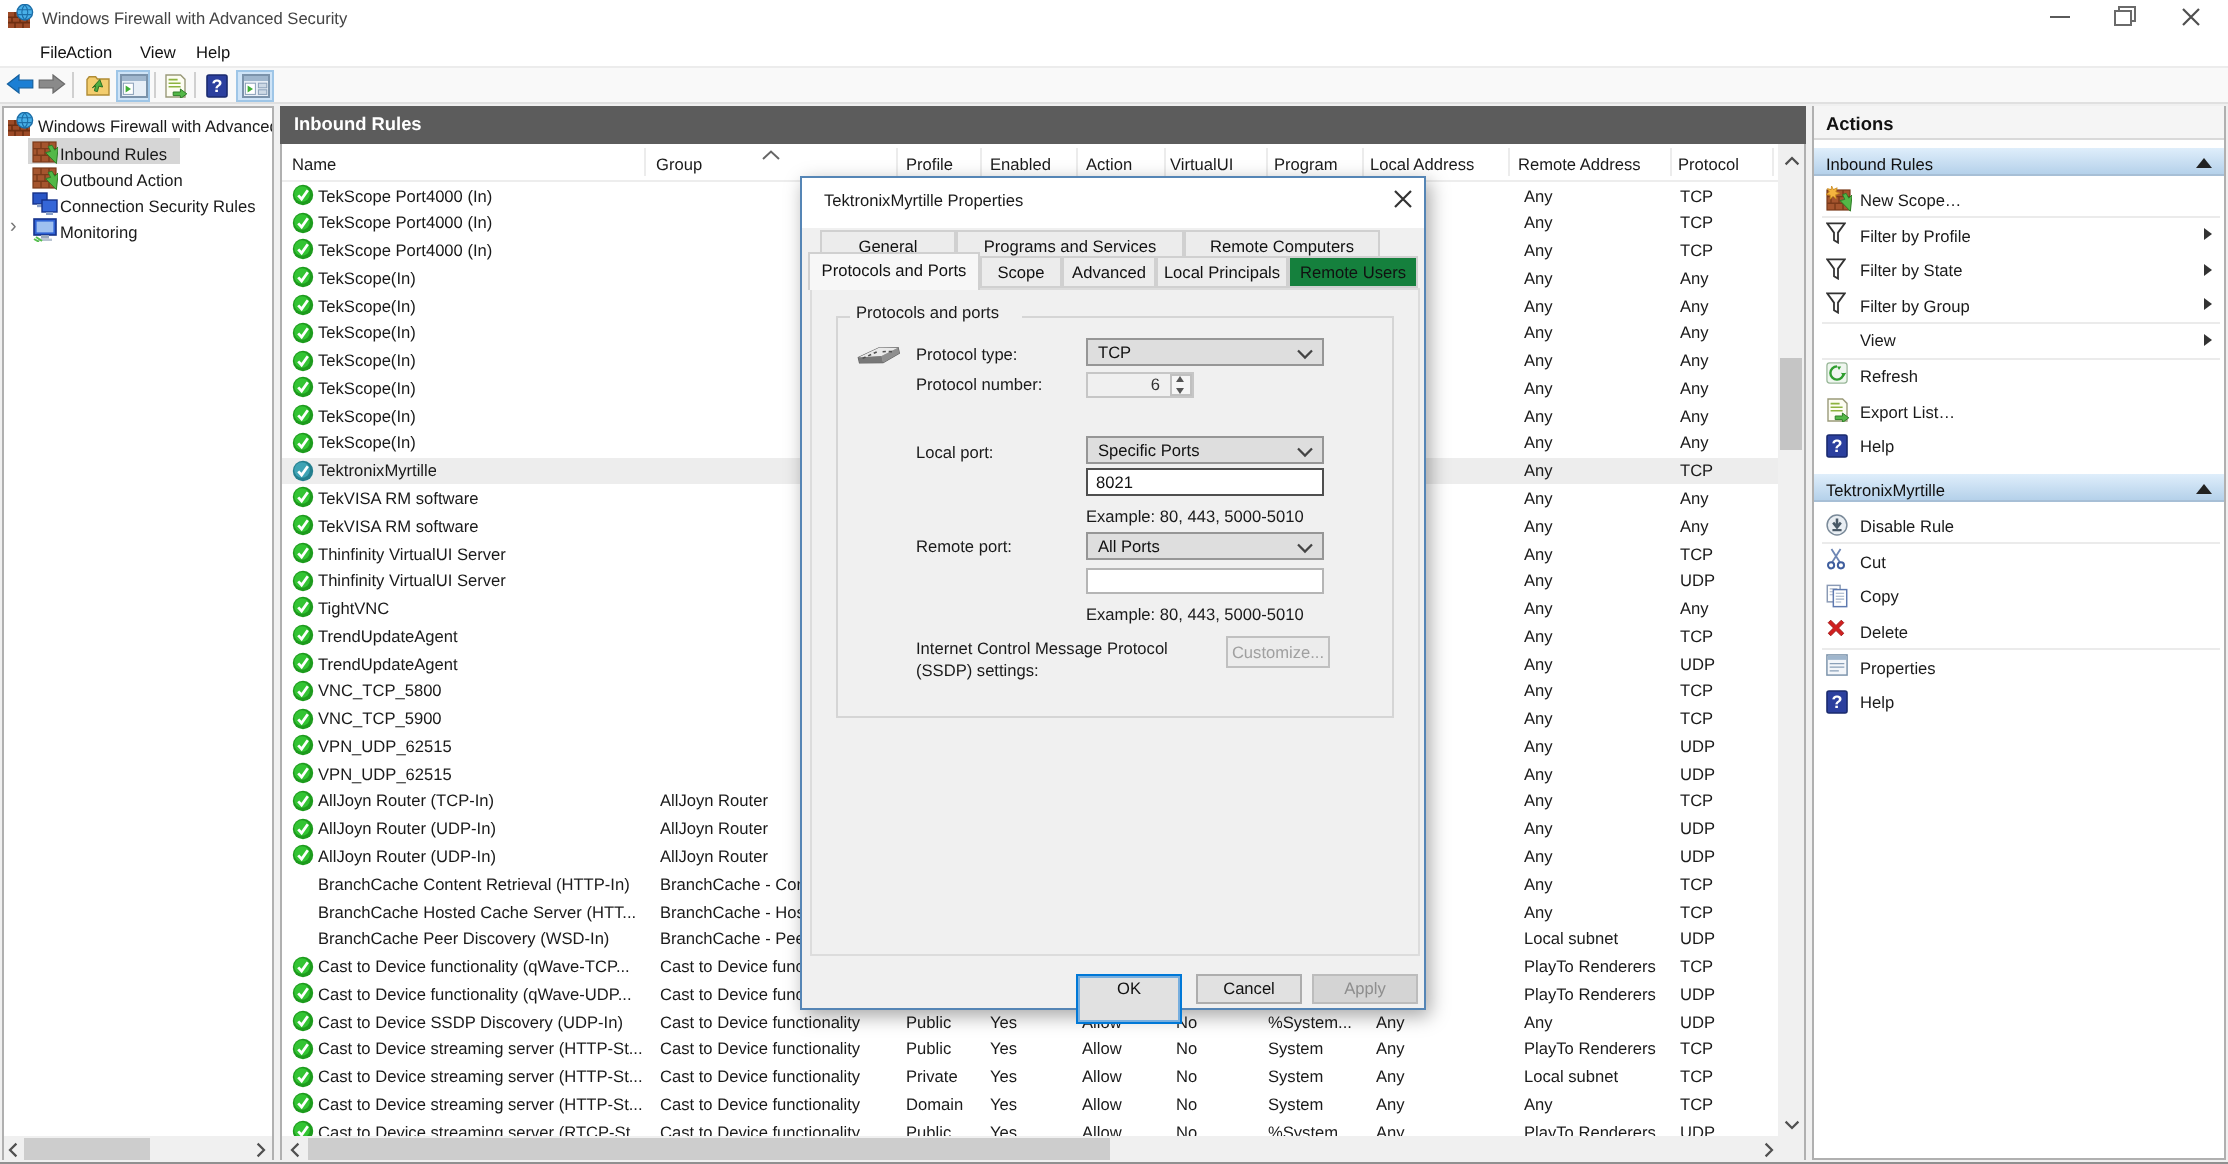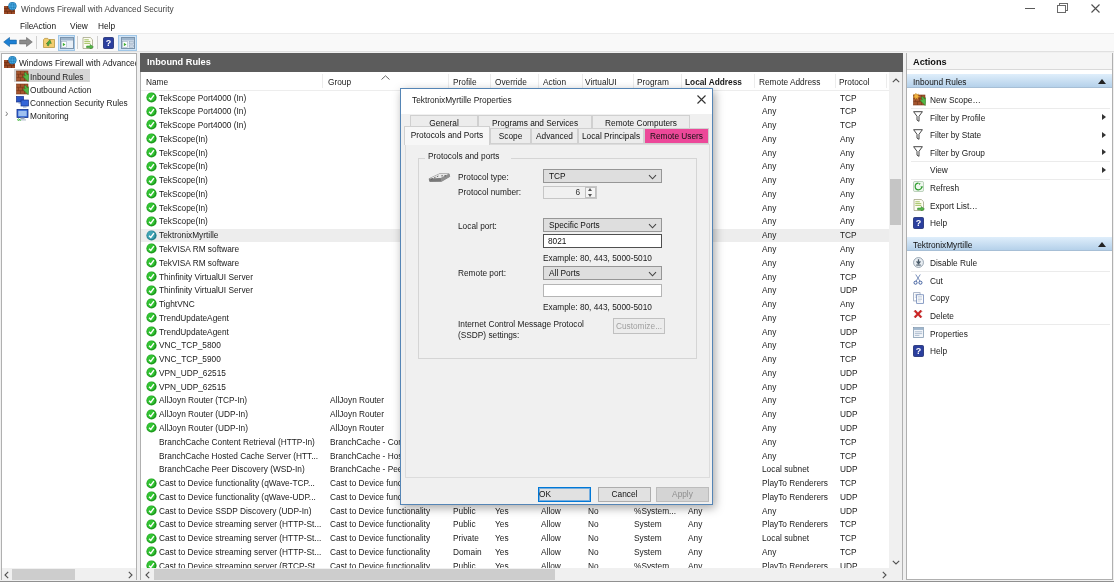--- a/index.html
+++ b/index.html
@@ -115,25 +115,25 @@
 <div class="" style="left:12px;top:568.5px;width:63px;height:11px;background:#cdcdcd"></div>
 <span class="i" style="left:128px;top:571px;"><svg width="5" height="8" viewBox="0 0 5 8">
       <path d="M0.8 0.8 L4 4 L0.8 7.2" stroke="#505050" stroke-width="1.1" fill="none"></path>
     </svg></span>
 <div class="" style="left:140px;top:53px;width:763px;height:527px;background:#fff;border:1px solid #b0b0b0"></div>
 <div class="" style="left:140px;top:53px;width:763px;height:19px;background:#5c5c5c"></div>
 <span class="t" style="left:147px;top:57px;color:#fff;font-weight:bold;font-size:9.2px">Inbound Rules</span>
 <span class="t" style="left:146px;top:77px;">Name</span>
 <span class="t" style="left:328px;top:77px;">Group</span>
 <span class="t" style="left:453px;top:77px;">Profile</span>
-<span class="t" style="left:495px;top:77px;">Override</span>
+<span class="t" style="left:495px;top:77px;">Enabled</span>
 <span class="t" style="left:543px;top:77px;">Action</span>
 <span class="t" style="left:585px;top:77px;">VirtualUI</span>
 <span class="t" style="left:637px;top:77px;">Program</span>
-<span class="t" style="left:685px;top:77px;font-weight:bold;">Local Address</span>
+<span class="t" style="left:685px;top:77px;">Local Address</span>
 <span class="t" style="left:759px;top:77px;">Remote Address</span>
 <span class="t" style="left:839px;top:77px;">Protocol</span>
 <span class="i" style="left:381px;top:75px"><svg width="9" height="5" viewBox="0 0 9 5">
       <path d="M0.5 4.5 L4.5 0.8 L8.5 4.5" stroke="#666" stroke-width="1" fill="none"></path>
     </svg></span>
 <div class="" style="left:322px;top:74px;width:1px;height:14px;background:#ececec"></div>
 <div class="" style="left:448px;top:74px;width:1px;height:14px;background:#ececec"></div>
 <div class="" style="left:490px;top:74px;width:1px;height:14px;background:#ececec"></div>
 <div class="" style="left:538px;top:74px;width:1px;height:14px;background:#ececec"></div>
 <div class="" style="left:582px;top:74px;width:1px;height:14px;background:#ececec"></div>
@@ -815,21 +815,21 @@
     <span class="t" style="left:11px;top:6px;">TektronixMyrtille Properties</span>
     <span class="i" style="left:296px;top:6px"><svg width="9" height="9" viewBox="0 0 9 9">
         <path d="M0.5 0.5 L8.5 8.5 M8.5 0.5 L0.5 8.5" stroke="#333" stroke-width="1.1"></path>
       </svg></span>
     <div style="position:absolute;left:9px;top:26px;width:68px;height:15px;background:#ececec;border:1px solid #d0d0d0;text-align:center;line-height:14px;font-size:8.3px">General</div>
     <div style="position:absolute;left:77px;top:26px;width:114px;height:15px;background:#ececec;border:1px solid #d0d0d0;text-align:center;line-height:14px;font-size:8.3px">Programs and Services</div>
     <div style="position:absolute;left:191px;top:26px;width:98px;height:15px;background:#ececec;border:1px solid #d0d0d0;text-align:center;line-height:14px;font-size:8.3px">Remote Computers</div>
     <div style="position:absolute;left:89px;top:39px;width:41px;height:16px;background:#ececec;border:1px solid #d0d0d0;text-align:center;line-height:15px;font-size:8.3px">Scope</div>
     <div style="position:absolute;left:130px;top:39px;width:47px;height:16px;background:#ececec;border:1px solid #d0d0d0;text-align:center;line-height:15px;font-size:8.3px">Advanced</div>
     <div style="position:absolute;left:177px;top:39px;width:66px;height:16px;background:#ececec;border:1px solid #d0d0d0;text-align:center;line-height:15px;font-size:8.3px">Local Principals</div>
-    <div style="position:absolute;left:243px;top:39px;width:65px;height:16px;background:#ec4899;border:1px solid #d0d0d0;text-align:center;line-height:15px;font-size:8.3px">Remote Users</div>
+    <div style="position:absolute;left:243px;top:39px;width:65px;height:16px;background:#15803d;border:1px solid #d0d0d0;text-align:center;line-height:15px;font-size:8.3px">Remote Users</div>
     <div style="position:absolute;left:3px;top:37px;width:86px;height:19px;background:#f7f7f7;border:1px solid #d0d0d0;border-bottom:none;text-align:center;line-height:17px;font-size:8.3px;z-index:3">Protocols and Ports</div>
     <div style="position:absolute;left:4px;top:55px;width:305px;height:334px;background:#f0f0f0;border:1px solid #dcdcdc;z-index:2"></div>
     <div style="position:absolute;left:17px;top:69px;width:279px;height:201px;border:1px solid #d5d5d5;z-index:4"></div>
     <div style="position:absolute;left:24px;top:62px;width:86px;height:9px;background:#f0f0f0;z-index:5"></div>
     <span class="t" style="left:27px;top:61.5px;z-index:6">Protocols and ports</span>
     <span class="i" style="left:25px;top:80px;z-index:6"><svg width="27" height="17" viewBox="0 0 27 17">
         <g transform="rotate(-13 13 8)">
           <path d="M3 7.5 L14.5 5 L23.5 7.2 L23.5 10 L14.5 12.8 L3 10.2 Z" fill="#b5b5b5" stroke="#5f5f5f" stroke-width="0.6"></path>
           <path d="M3 7.5 L14.5 5 L23.5 7.2 L14.5 9.4 Z" fill="#e9e9e9"></path>
           <path d="M3 7.5 L3 10.2 L14.5 12.8 L14.5 9.4 Z" fill="#787878"></path>
@@ -855,15 +855,15 @@
     <span class="t" style="left:142px;top:164px;z-index:6">Example: 80, 443, 5000-5010</span>
     <span class="t" style="left:57px;top:179px;z-index:6">Remote port:</span>
     <div style="position:absolute;left:142px;top:177px;width:119px;height:14px;background:#dedede;border:1px solid #969696;font-size:8.3px;line-height:12px;padding-left:5px;z-index:6">All Ports<span style="position:absolute;right:4px;top:3.5px;line-height:0"><svg width="9" height="6" viewBox="0 0 9 6">
           <path d="M1 1.2 L4.5 4.8 L8 1.2" stroke="#444" stroke-width="1.1" fill="none"></path>
         </svg></span></div>
     <div style="position:absolute;left:142px;top:195px;width:119px;height:13px;background:#fff;border:1px solid #b5b5b5;z-index:6"></div>
     <span class="t" style="left:142px;top:213px;z-index:6">Example: 80, 443, 5000-5010</span>
     <span class="t" style="left:57px;top:230px;z-index:6">Internet Control Message Protocol</span>
     <span class="t" style="left:57px;top:241px;z-index:6">(SSDP) settings:</span>
     <div style="position:absolute;left:212px;top:229px;width:52px;height:16px;background:#ececec;border:1px solid #c0c0c0;color:#a0a0a0;text-align:center;line-height:14px;font-size:8.3px;z-index:6">Customize...</div>
-    <div style="position:absolute;left:137px;top:398px;width:53px;height:15px;background:#e1e1e1;border:1px solid #0078d7;box-shadow:inset 0 0 0 1px #77aede;line-height:13px;font-size:8.3px">OK</div>
+    <div style="position:absolute;left:137px;top:398px;width:53px;height:25px;background:#e1e1e1;border:1px solid #0078d7;box-shadow:inset 0 0 0 1px #77aede;text-align:center;line-height:13px;font-size:8.3px">OK</div>
     <div style="position:absolute;left:197px;top:398px;width:53px;height:15px;background:#e1e1e1;border:1px solid #adadad;text-align:center;line-height:13px;font-size:8.3px">Cancel</div>
     <div style="position:absolute;left:255px;top:398px;width:53px;height:15px;background:#d4d4d4;border:1px solid #bcbcbc;color:#8e8e8e;text-align:center;line-height:13px;font-size:8.3px">Apply</div>
   </div>
 </body></html>

